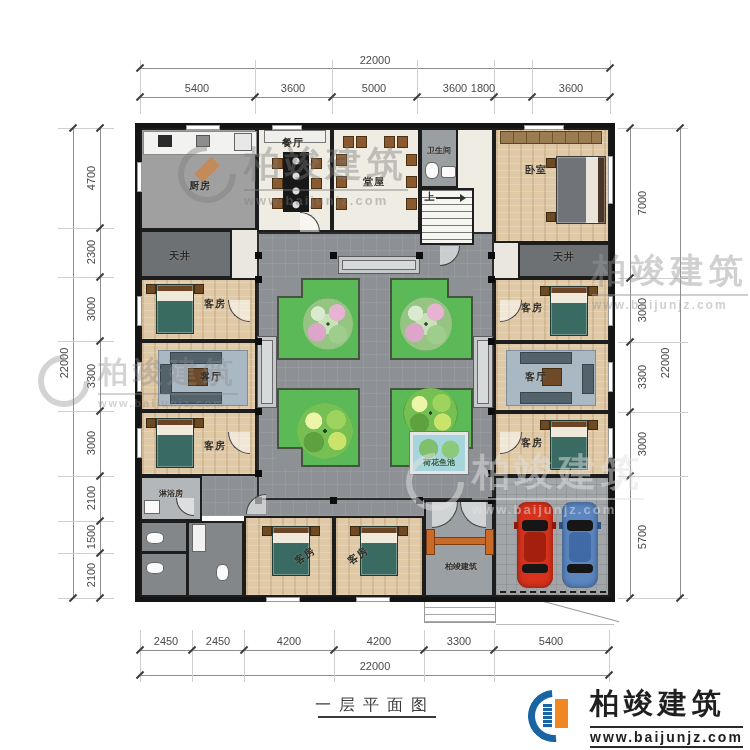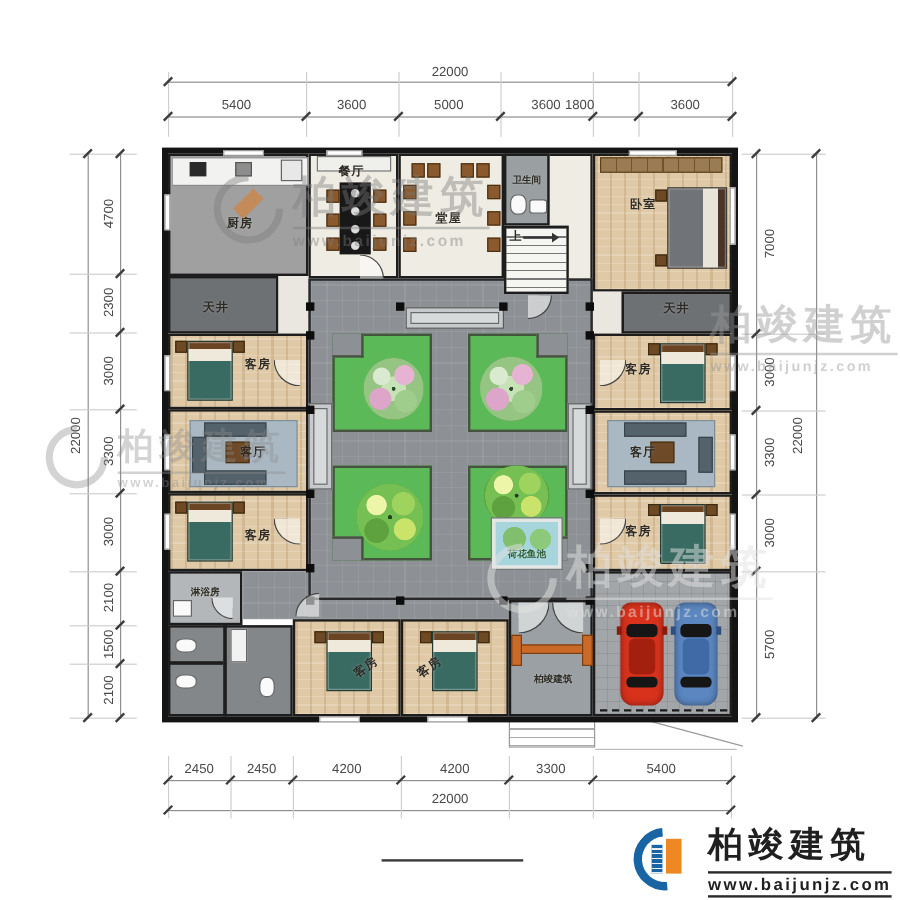--- a/index.html
+++ b/index.html
@@ -419,20 +419,21 @@
     </span>
   </div>
   <div class="a wm" style="left:406px;top:447px;color:rgba(225,225,225,.5)">
     <span class="g" style="width:46px;height:46px"></span>
     <span>
       <span class="t1" style="font-size:38px;display:block">柏竣建筑</span>
       <span class="t2" style="display:block">www.baijunjz.com</span>
     </span>
   </div>
 
+  <span class="a dt" style="left:375px;top:705px;font-size:16px;letter-spacing:8px;color:#3a3a3a">一层平面图</span>
   <div class="a" style="left:318px;top:716px;width:118px;height:2px;background:#3a3a3a"></div>
 
   <div class="a" style="left:528px;top:684px;display:flex;align-items:center;gap:10px">
     <span style="position:relative;display:inline-block;width:52px;height:52px">
       <span class="a" style="left:0;top:0;width:52px;height:52px;border:7px solid #1964a3;border-top-color:transparent;border-right-color:transparent;border-radius:50%;box-sizing:border-box;transform:rotate(40deg)"></span>
       <span class="a" style="left:15px;top:14px;width:9px;height:24px;background:#1964a3;background-image:repeating-linear-gradient(0deg,rgba(255,255,255,.9) 0 1px,transparent 1px 4px)"></span>
       <span class="a" style="left:27px;top:9px;width:13px;height:29px;background:#ef8722"></span>
     </span>
     <span>
       <span style="display:block;font-size:29px;font-weight:900;color:#1f1f1f;letter-spacing:5px">柏竣建筑</span>

